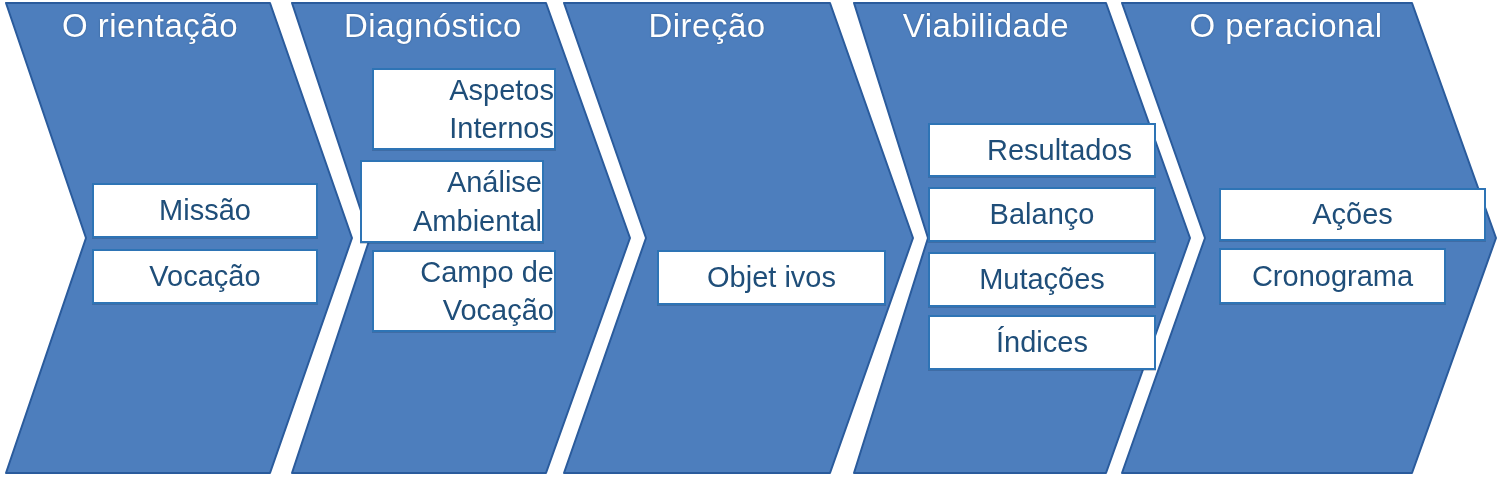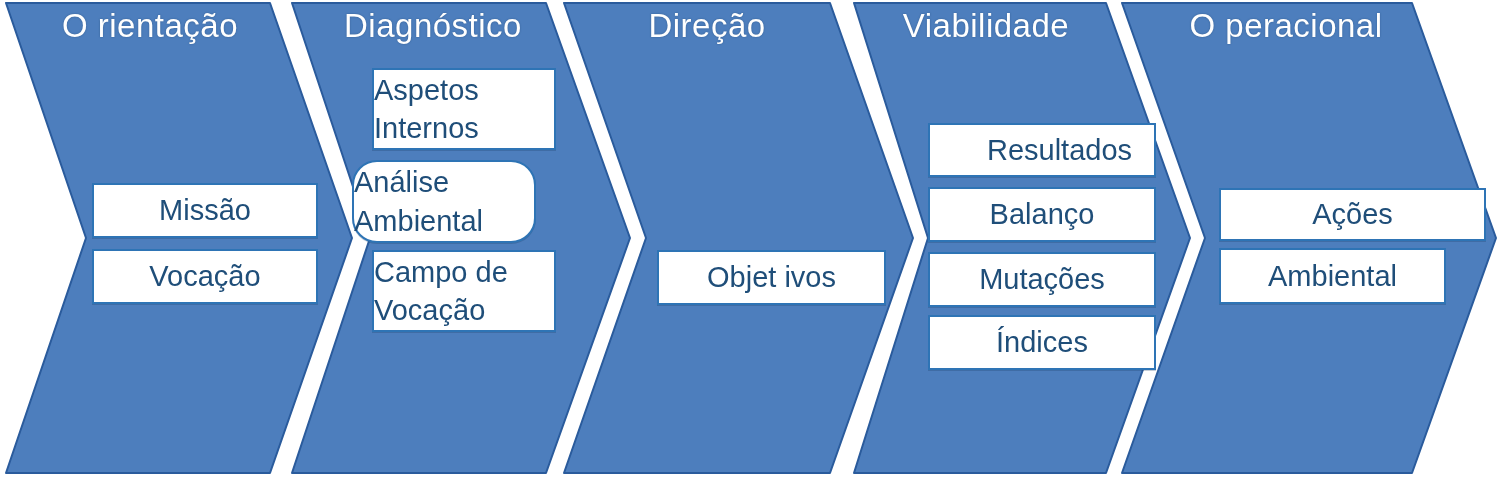--- a/index.html
+++ b/index.html
@@ -37,21 +37,21 @@
     white-space:pre;
   }
   .stage-box{
     position:absolute;
     box-sizing:border-box;
     background:var(--box-bg);
     border:2px solid var(--box-border);
     color:var(--box-text);
     font-size:29px;line-height:1.32;
     display:flex;align-items:center;justify-content:center;
-    text-align:left;
+    text-align:right;
     box-shadow:0 1px 0 rgba(23,55,94,0.25);
     white-space:pre-line;
   }
 </style>
 </head>
 <body>
 
 <div class="canvas">
 
   <svg class="shapes" width="1500" height="480" viewBox="0 0 1500 480">
@@ -65,26 +65,26 @@
   <div class="stage-title" style="left:30px;width:240px;">O rientação</div>
   <div class="stage-title" style="left:320px;width:226px;">Diagnóstico</div>
   <div class="stage-title" style="left:598px;width:218px;">Direção</div>
   <div class="stage-title" style="left:878px;width:216px;">Viabilidade</div>
   <div class="stage-title" style="left:1168px;width:236px;">O peracional</div>
 
   <div class="stage-box" style="left:92px;top:183px;width:226px;height:55px;">Missão</div>
   <div class="stage-box" style="left:92px;top:249px;width:226px;height:55px;">Vocação</div>
 
   <div class="stage-box" style="left:372px;top:68px;width:184px;height:82px;">Aspetos Internos</div>
-  <div class="stage-box" style="left:352px;top:160px;width:184px;height:83px;border-radius:25px;">Análise Ambiental</div>
+  <div class="stage-box" style="left:360px;top:160px;width:184px;height:83px;">Análise Ambiental</div>
   <div class="stage-box" style="left:372px;top:250px;width:184px;height:82px;">Campo de Vocação</div>
 
   <div class="stage-box" style="left:657px;top:250px;width:229px;height:55px;">Objet ivos</div>
 
   <div class="stage-box" style="left:928px;top:123px;width:228px;height:54px;padding-left:35px;">Resultados</div>
   <div class="stage-box" style="left:928px;top:187px;width:228px;height:55px;">Balanço</div>
   <div class="stage-box" style="left:928px;top:252px;width:228px;height:55px;">Mutações</div>
   <div class="stage-box" style="left:928px;top:315px;width:228px;height:55px;">Índices</div>
 
   <div class="stage-box" style="left:1219px;top:188px;width:267px;height:53px;">Ações</div>
-  <div class="stage-box" style="left:1219px;top:248px;width:227px;height:56px;">Ambiental</div>
+  <div class="stage-box" style="left:1219px;top:248px;width:227px;height:56px;">Cronograma</div>
 
 </div>
 
 </body></html>

